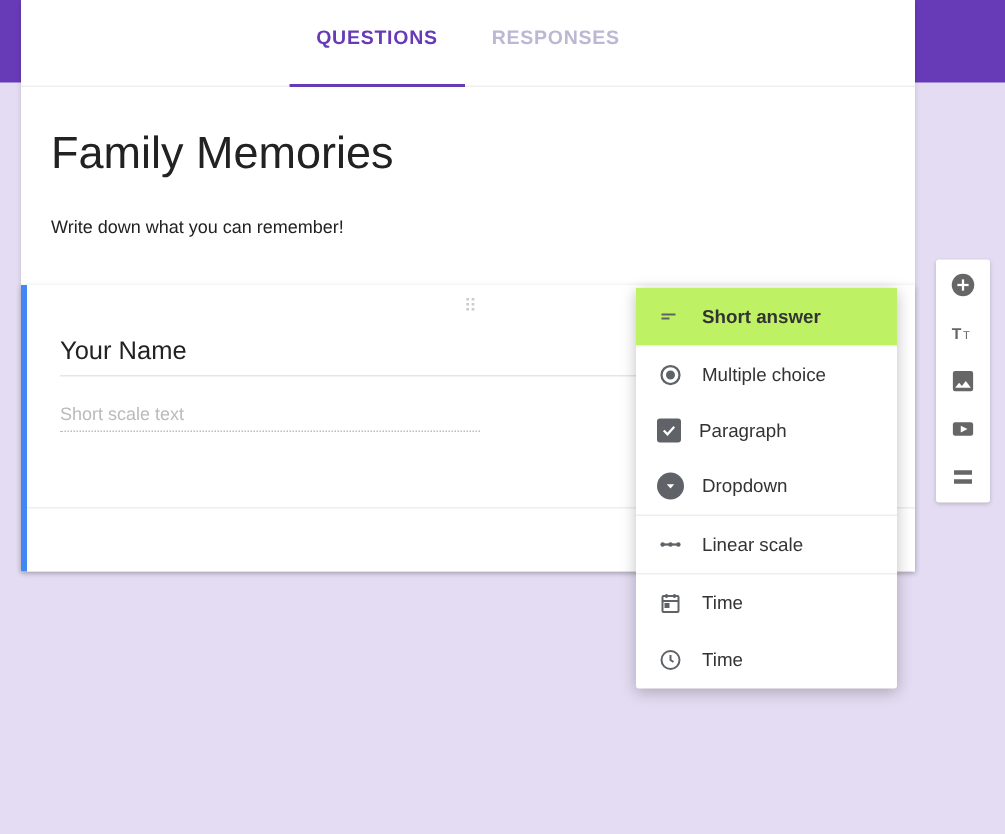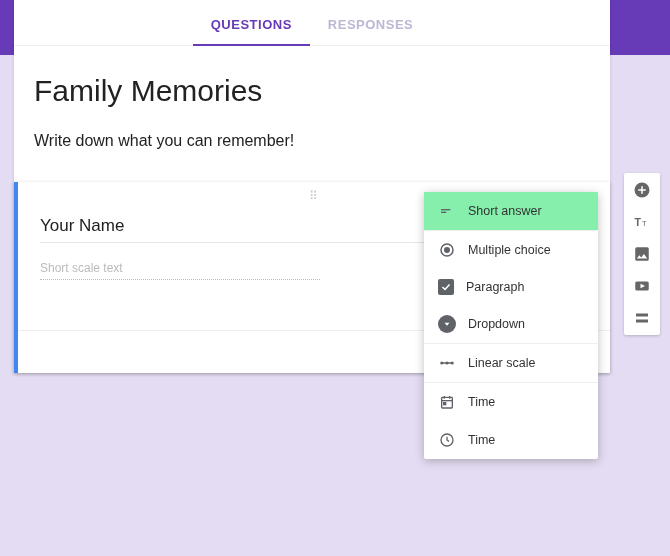--- a/index.html
+++ b/index.html
@@ -21,21 +21,21 @@
       position: absolute;
       left: 14px;
       top: 0;
       width: 596px;
       background: #fff;
       box-shadow: 0 1px 3px rgba(0,0,0,0.15);
     }
     .tabs {
       display: flex;
       justify-content: center;
-      height: 46px;
+      height: 58px;
       border-bottom: 1px solid #f0f0f0;
     }
     .tab {
       font-size: 13px;
       font-weight: 600;
       letter-spacing: 0.5px;
       color: #bdb7d4;
       padding: 17px 18px 0;
       cursor: pointer;
       position: relative;
@@ -53,21 +53,21 @@
     .form-header {
       padding: 28px 20px 22px;
     }
     .form-title {
       font-size: 30px;
       font-weight: 400;
       color: #222;
       margin-bottom: 24px;
     }
     .form-desc {
-      font-size: 16px;
+      font-size: 12px;
       color: #222;
     }
     .question-card {
       margin: 10px 0 0;
       border-left: 4px solid #4285f4;
       background: #fff;
       box-shadow: 0 1px 4px rgba(0,0,0,0.2);
       min-height: 160px;
       position: relative;
     }
@@ -132,21 +132,21 @@
     .menu-section:last-child { border-bottom: none; }
     .menu-item {
       display: flex;
       align-items: center;
       gap: 12px;
       padding: 10px 14px;
       font-size: 12.5px;
       color: #333;
       cursor: pointer;
     }
-    .menu-item.selected { background: #86efac; }
+    .menu-item.selected { background: #bef264; font-weight: bold; }
     .menu-icon {
       width: 18px; height: 18px;
       color: #5f6368;
       flex-shrink: 0;
       display:flex; align-items:center; justify-content:center;
     }
     .menu-icon.filled-circle {
       width: 18px; height: 18px;
       border-radius: 50%;
       background: #5f6368;

